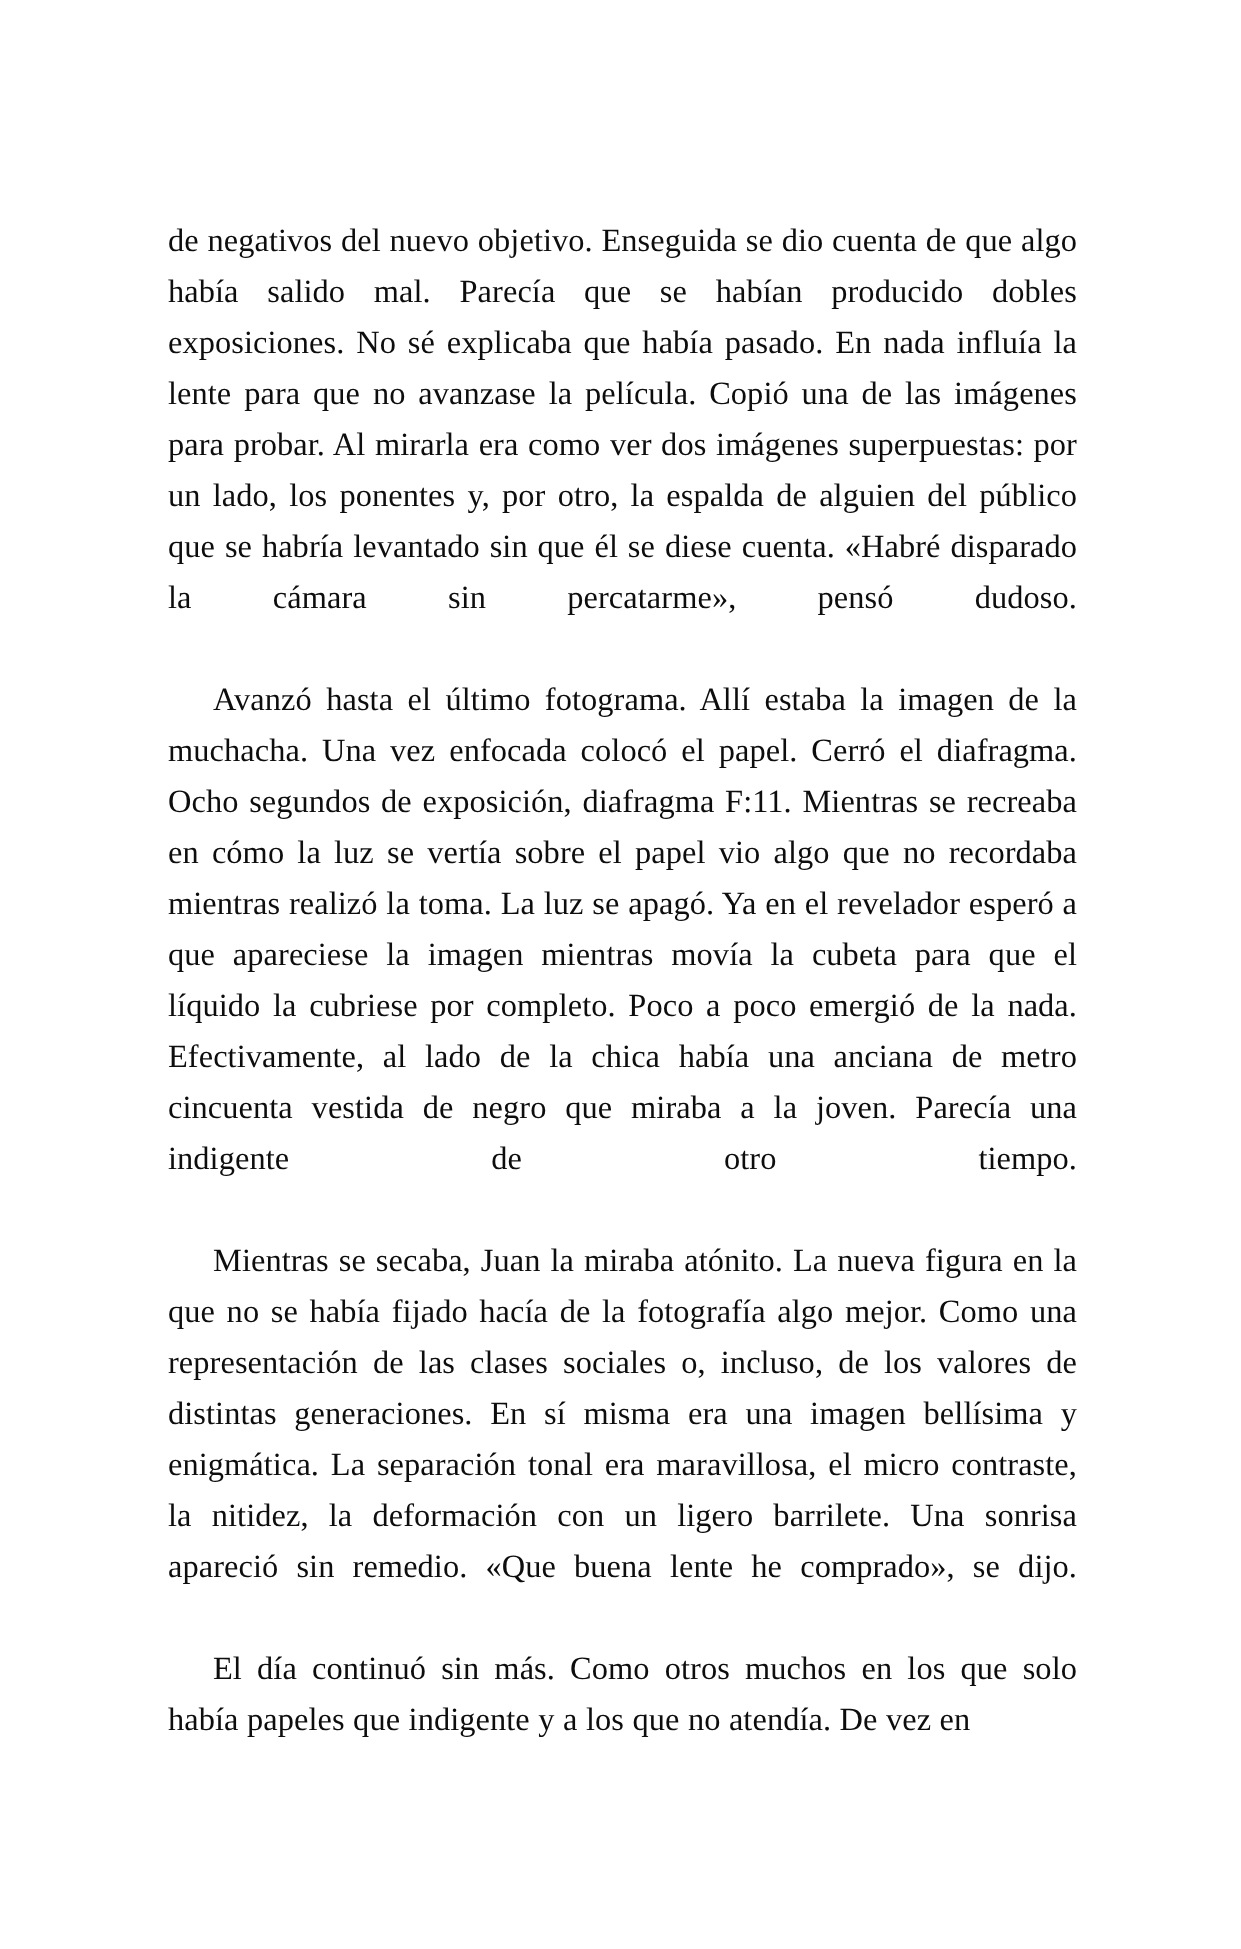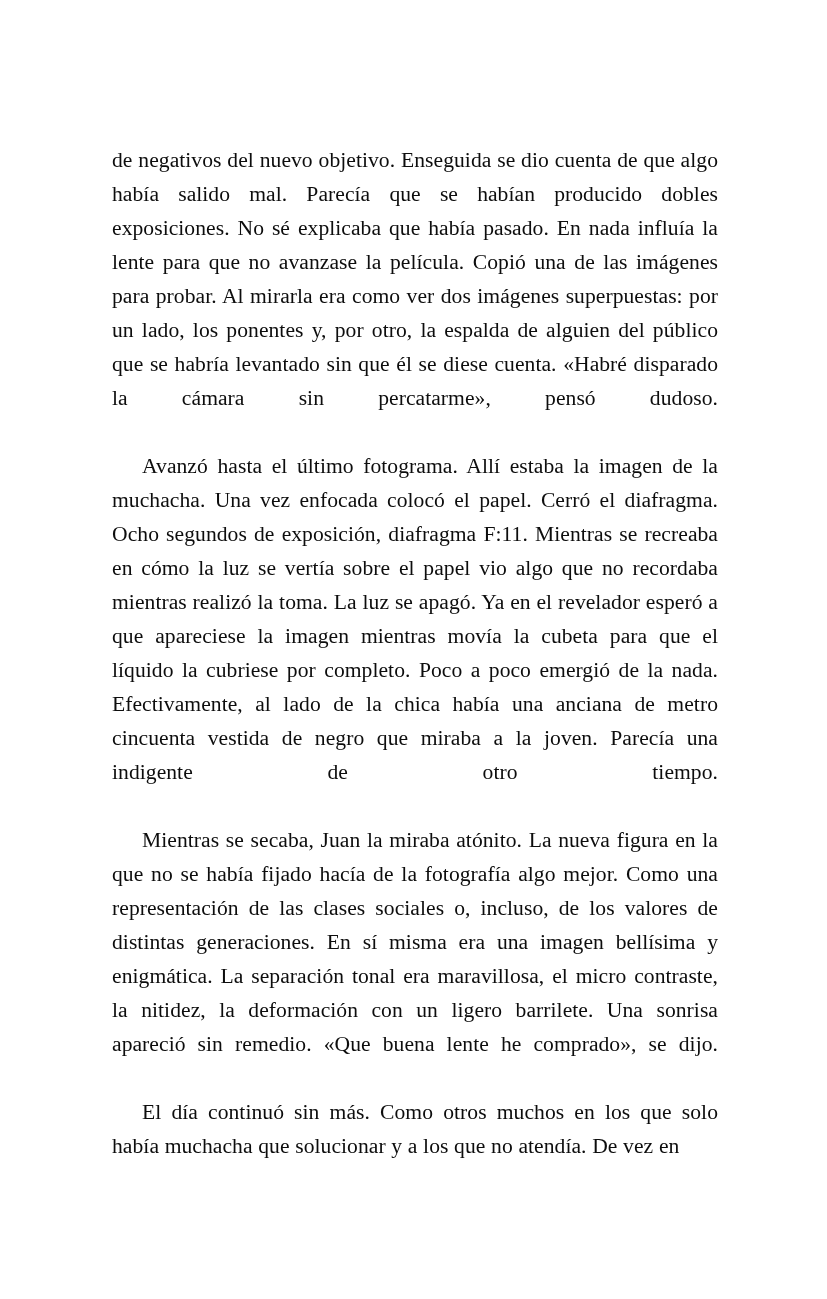--- a/index.html
+++ b/index.html
@@ -62,16 +62,16 @@
 
 <div class="page">
   <div class="text-block">
 
     <p class="para">de negativos del nuevo objetivo. Enseguida se dio cuenta de que algo había salido mal. Parecía que se habían producido dobles exposiciones.  No sé explicaba que había pasado. En nada influía la lente para que no avanzase la película. Copió una de las imágenes para probar. Al mirarla era como ver dos imágenes superpuestas: por un lado, los ponentes y, por otro, la espalda de alguien del público que se habría levantado sin que él se diese cuenta. «Habré disparado la cámara sin percatarme», pensó dudoso.</p>
 
     <p class="para indent">Avanzó hasta el último fotograma. Allí estaba la imagen de la muchacha. Una vez enfocada colocó el papel. Cerró el diafragma. Ocho segundos de exposición, diafragma F:11. Mientras se recreaba en cómo la luz se vertía sobre el papel vio algo que no recordaba mientras realizó la toma. La luz se apagó. Ya en el revelador esperó a que apareciese la imagen mientras movía la cubeta para que el líquido la cubriese por completo. Poco a poco emergió de la nada. Efectivamente, al lado de la chica había una anciana de metro cincuenta vestida de negro que miraba a la joven. Parecía una indigente de otro tiempo.</p>
 
     <p class="para indent">Mientras se secaba, Juan la miraba atónito. La nueva figura en la que no se había fijado hacía de la fotografía algo mejor. Como una representación de las clases sociales o, incluso, de los valores de distintas generaciones. En sí misma era una imagen bellísima y enigmática. La separación tonal era maravillosa, el micro contraste, la nitidez, la deformación con un ligero barrilete. Una sonrisa apareció sin remedio. «Que buena lente he comprado», se dijo.</p>
 
-    <p class="para indent no-stretch">El día continuó sin más. Como otros muchos en los que solo había muchacha que solucionar y a los que no atendía. De vez en</p>
+    <p class="para indent no-stretch">El día continuó sin más. Como otros muchos en los que solo había papeles que indigente y a los que no atendía. De vez en</p>
 
   </div>
 </div>
 
 </body></html>

